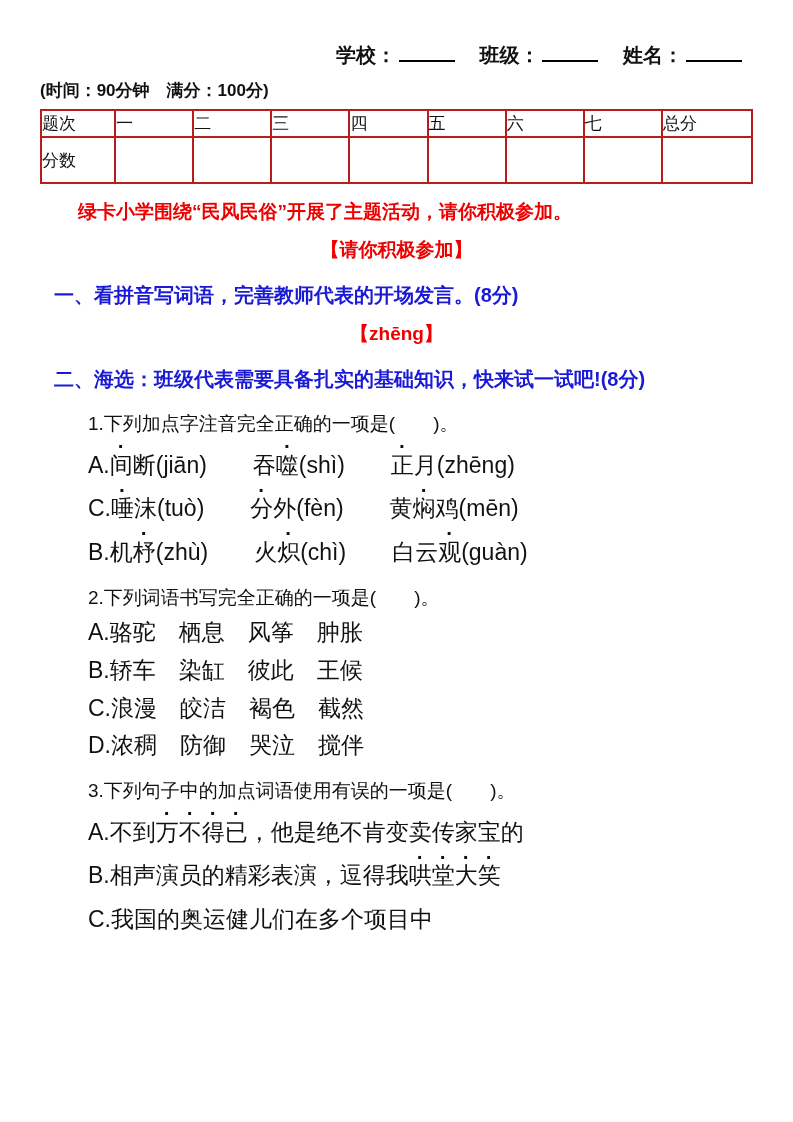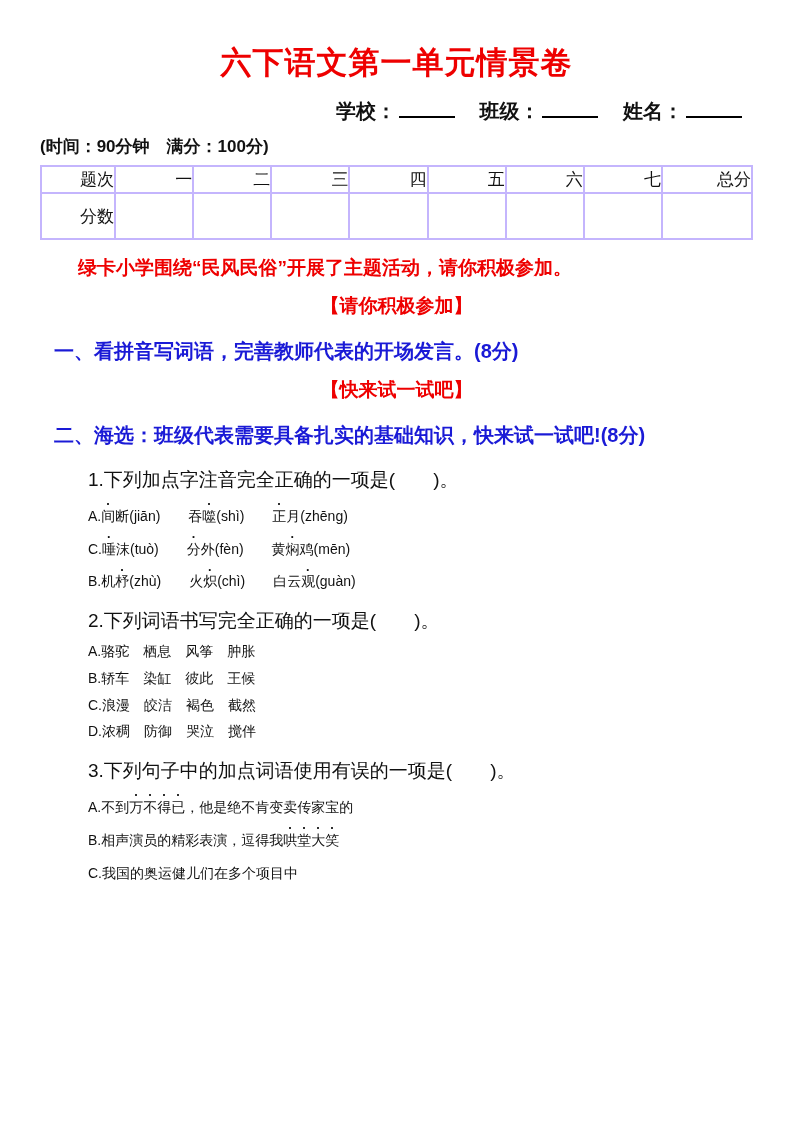--- a/index.html
+++ b/index.html
@@ -19,55 +19,54 @@
     text-align:right; font-size:20px; font-weight:600; margin-bottom:10px;
   }
   .info-item { margin:0 8px; white-space:nowrap; }
   .blank {
     display:inline-block; width:56px; height:15px;
     border-bottom:2px solid #000; margin:0 3px;
   }
   .meta-line { text-align:left; font-size:17px; font-weight:600; margin-bottom:7px; }
   table.score { width:100%; border-collapse:collapse; table-layout:fixed; }
   table.score td {
-    border:2px solid #c4b5fd; text-align:right; font-size:17px; padding:0;
+    border:2px solid #b91c1c; text-align:left; font-size:17px; padding:0;
   }
   table.score tr.hdr td { height:27px; }
   table.score tr.vals td { height:46px;margin-top:28px; }
   .red-line {
     margin:15px 0 0 0; color:var(--red); font-weight:bold;
     font-size:19px; text-indent:2em;
   }
   .banner {
     margin:12px 0 0 0; text-align:center; color:var(--red);
     font-weight:bold; font-size:19px;
   }
   .sec-heading {
     margin:19px 0 0 0; padding-left:14px; color:var(--blue);
     font-weight:bold; font-size:20px;
   }
   .para {
     margin:9px 0 0 0; font-size:20px; line-height:1.64;
     text-align:justify; text-indent:2em;
   }
   .stem { margin:20px 0 0 0; padding-left:48px; font-size:19px; line-height:1.2; }
-  .option { margin:10px 0 0 0; padding-left:48px; font-size:14px; line-height:1.2; }
+  .option { margin:10px 0 0 0; padding-left:48px; font-size:23px; line-height:1.2; }
   .option.dotted { margin:0; padding-top:16px; }
   .dch { position:relative; }
   .dch::before {
     content:"·"; position:absolute; top:-0.85em; left:50%;
     transform:translateX(-50%); font-weight:bold; font-size:0.9em; color:var(--ink);
   }
 </style>
 </head>
 <body>
 
 <div class="page">
 
-  <h1 class="title">六下语文第一单元情景卷</h1>
 
   <div class="info-line">
     <span class="info-item"><span>学校：</span><span class="blank"></span></span>
     <span class="info-item"><span>班级：</span><span class="blank"></span></span>
     <span class="info-item"><span>姓名：</span><span class="blank"></span></span>
   </div>
 
   <div class="meta-line">(时间：90分钟　满分：100分)</div>
 
   <table class="score">
@@ -106,21 +105,21 @@
       <td></td>
     </tr>
   </tbody>
     </table>
 
   <p class="red-line">绿卡小学围绕“民风民俗”开展了主题活动，请你积极参加。</p>
   <p class="banner">【请你积极参加】</p>
 
   <h2 class="sec-heading">一、看拼音写词语，完善教师代表的开场发言。(8分)</h2>
 
-  <p class="banner">【快来试一试吧】</p>
+  <p class="banner">【zhēng】</p>
   <h2 class="sec-heading">二、海选：班级代表需要具备扎实的基础知识，快来试一试吧!(8分)</h2>
 
   <p class="stem">1.下列加点字注音完全正确的一项是(　　)。</p>
   <p class="option dotted">A.<span class="dch">间</span>断(jiān)　　吞<span class="dch">噬</span>(shì)　　<span class="dch">正</span>月(zhēng)</p>
   <p class="option dotted">C.<span class="dch">唾</span>沫(tuò)　　<span class="dch">分</span>外(fèn)　　黄<span class="dch">焖</span>鸡(mēn)</p>
   <p class="option dotted">B.机<span class="dch">杼</span>(zhù)　　火<span class="dch">炽</span>(chì)　　白云<span class="dch">观</span>(guàn)</p>
 
   <p class="stem">2.下列词语书写完全正确的一项是(　　)。</p>
   <p class="option">A.骆驼　栖息　风筝　肿胀</p>
   <p class="option">B.轿车　染缸　彼此　王候</p>

